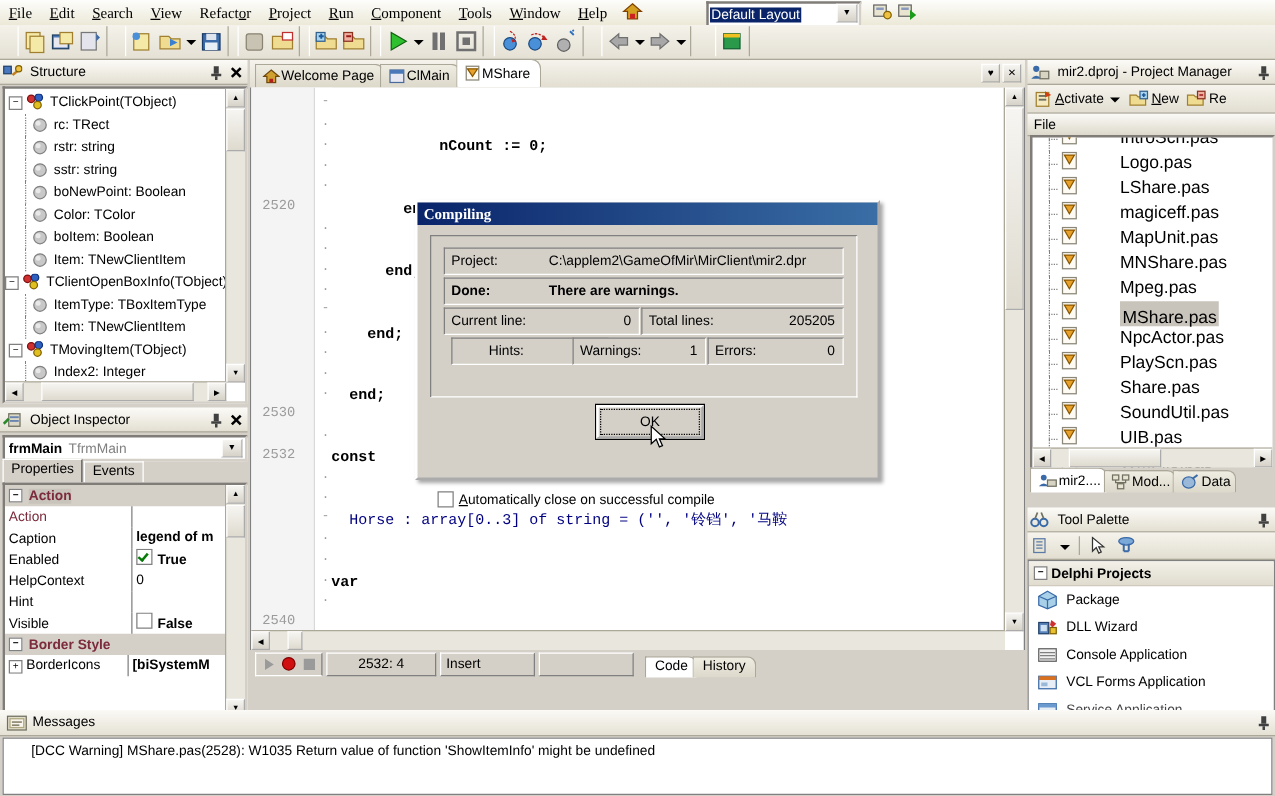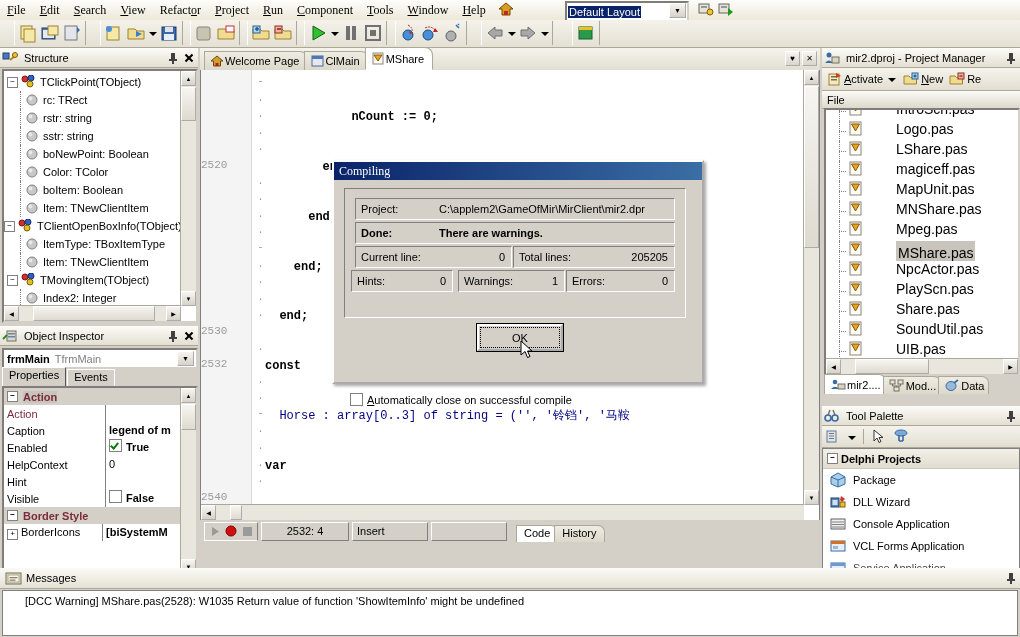--- a/index.html
+++ b/index.html
@@ -106,21 +106,21 @@
     border:1px outset #fff;margin-left:2px;display:flex;align-items:center;justify-content:center;
     font-size:8px;font-family:"Liberation Sans",sans-serif;}
   .edbody{position:absolute;left:0;top:22px;width:618px;height:450px;background:#fff;
     border:1px solid #808080;border-top:none;overflow:hidden;}
   .gutter{position:absolute;left:0;top:0;width:50px;height:100%;background:#f4f4f4;}
   .gutter2{position:absolute;left:50px;top:0;width:14px;height:100%;background:#fff;
     border-left:1px solid #d8d8d8;}
   .code{position:absolute;left:64px;top:0;right:16px;bottom:16px;overflow:hidden;
     font-family:"Liberation Mono",monospace;font-size:12px;line-height:16.6px;color:#000;
     white-space:pre;font-weight:bold;}
-  .ln{position:absolute;left:0;width:44px;text-align:left;font-family:"Liberation Mono",monospace;
+  .ln{position:absolute;left:0;width:44px;text-align:center;font-family:"Liberation Mono",monospace;
     font-size:11px;color:#9b9b9b;}
   .fold{position:absolute;left:55px;width:9px;text-align:center;color:#9b9b9b;font-size:10px;
     font-family:"Liberation Mono",monospace;}
   .ed-vscroll{position:absolute;right:0;top:0;width:15px;bottom:15px;background:#e9e6de;border-left:1px solid #aca899;}
   .ed-hscroll{position:absolute;left:0;right:15px;bottom:0;height:15px;background:#e9e6de;border-top:1px solid #aca899;}
   .edstatus{position:absolute;left:0;top:472px;width:620px;height:22px;
     background:#d4d0c8;display:flex;align-items:center;}
   .sfield{height:17px;border:1px solid #fff;border-right-color:#808080;border-bottom-color:#808080;
     background:#d4d0c8;font-size:11px;display:flex;align-items:center;padding:0 4px;margin-right:3px;}
   .codetab{height:15px;padding:1px 7px 0 7px;font-size:11px;background:linear-gradient(#efece2,#dcd8ca);
@@ -160,21 +160,21 @@
     border-bottom:1px solid #aca899;}
   .msg-body{position:absolute;left:2px;top:22px;width:1014px;height:44px;background:#fff;
     border:1px solid #808080;font-size:11px;}
   .msg-line{padding:4px 0 0 22px;white-space:nowrap;}
 
   
   .dlg{position:absolute;left:332px;top:160px;width:368px;height:220px;
     background:#d4d0c8;border:2px outset #fff;box-shadow:2px 2px 3px rgba(0,0,0,.35);z-index:100;}
   .dlg-cap{height:18px;background:linear-gradient(90deg,#0a246a,#3a6ea5);
     display:flex;align-items:center;padding-left:5px;}
-  .dlg-cap span{color:#fff;font-weight:normal;font-size:12px;font-family:"Liberation Serif",serif;}
+  .dlg-cap span{color:#fff;font-weight:bold;font-size:12px;font-family:"Liberation Serif",serif;}
   .dlg-inner{position:absolute;left:10px;top:26px;width:340px;height:128px;
     border:1px solid #fff;border-top-color:#808080;border-left-color:#808080;}
   .dfield{position:absolute;height:20px;border:1px solid #808080;border-right-color:#fff;
     border-bottom-color:#fff;background:#d4d0c8;font-size:11px;display:flex;align-items:center;}
   .dfield .k{padding-left:5px;}
   .dfield .v{position:absolute;}
   .okbtn{position:absolute;left:143px;top:162px;width:82px;height:23px;
     background:#d4d0c8;border:2px outset #fff;font-size:11px;
     display:flex;align-items:center;justify-content:center;outline:1px dotted #000;outline-offset:-4px;}
   .okbtn.focus{border:2px outset #fff;box-shadow:0 0 0 1px #000;}
@@ -1073,21 +1073,21 @@
         <span class="v" style="left:83px">There are warnings.</span>
       </div>
       <div class="dfield" style="left:10px;top:57px;width:155px;">
         <span class="k">Current line:</span>
         <span class="v" style="right:6px">0</span>
       </div>
       <div class="dfield" style="left:168px;top:57px;width:160px;">
         <span class="k">Total lines:</span>
         <span class="v" style="right:6px">205205</span>
       </div>
-      <div class="dfield" style="left:6px;top:81px;width:100px;">
+      <div class="dfield" style="left:16px;top:81px;width:100px;padding-left:24px;">
         <span class="k">Hints:</span>
         <span class="v" style="right:6px">0</span>
       </div>
       <div class="dfield" style="left:113px;top:81px;width:105px;">
         <span class="k">Warnings:</span>
         <span class="v" style="right:6px">1</span>
       </div>
       <div class="dfield" style="left:221px;top:81px;width:107px;">
         <span class="k">Errors:</span>
         <span class="v" style="right:6px">0</span>

